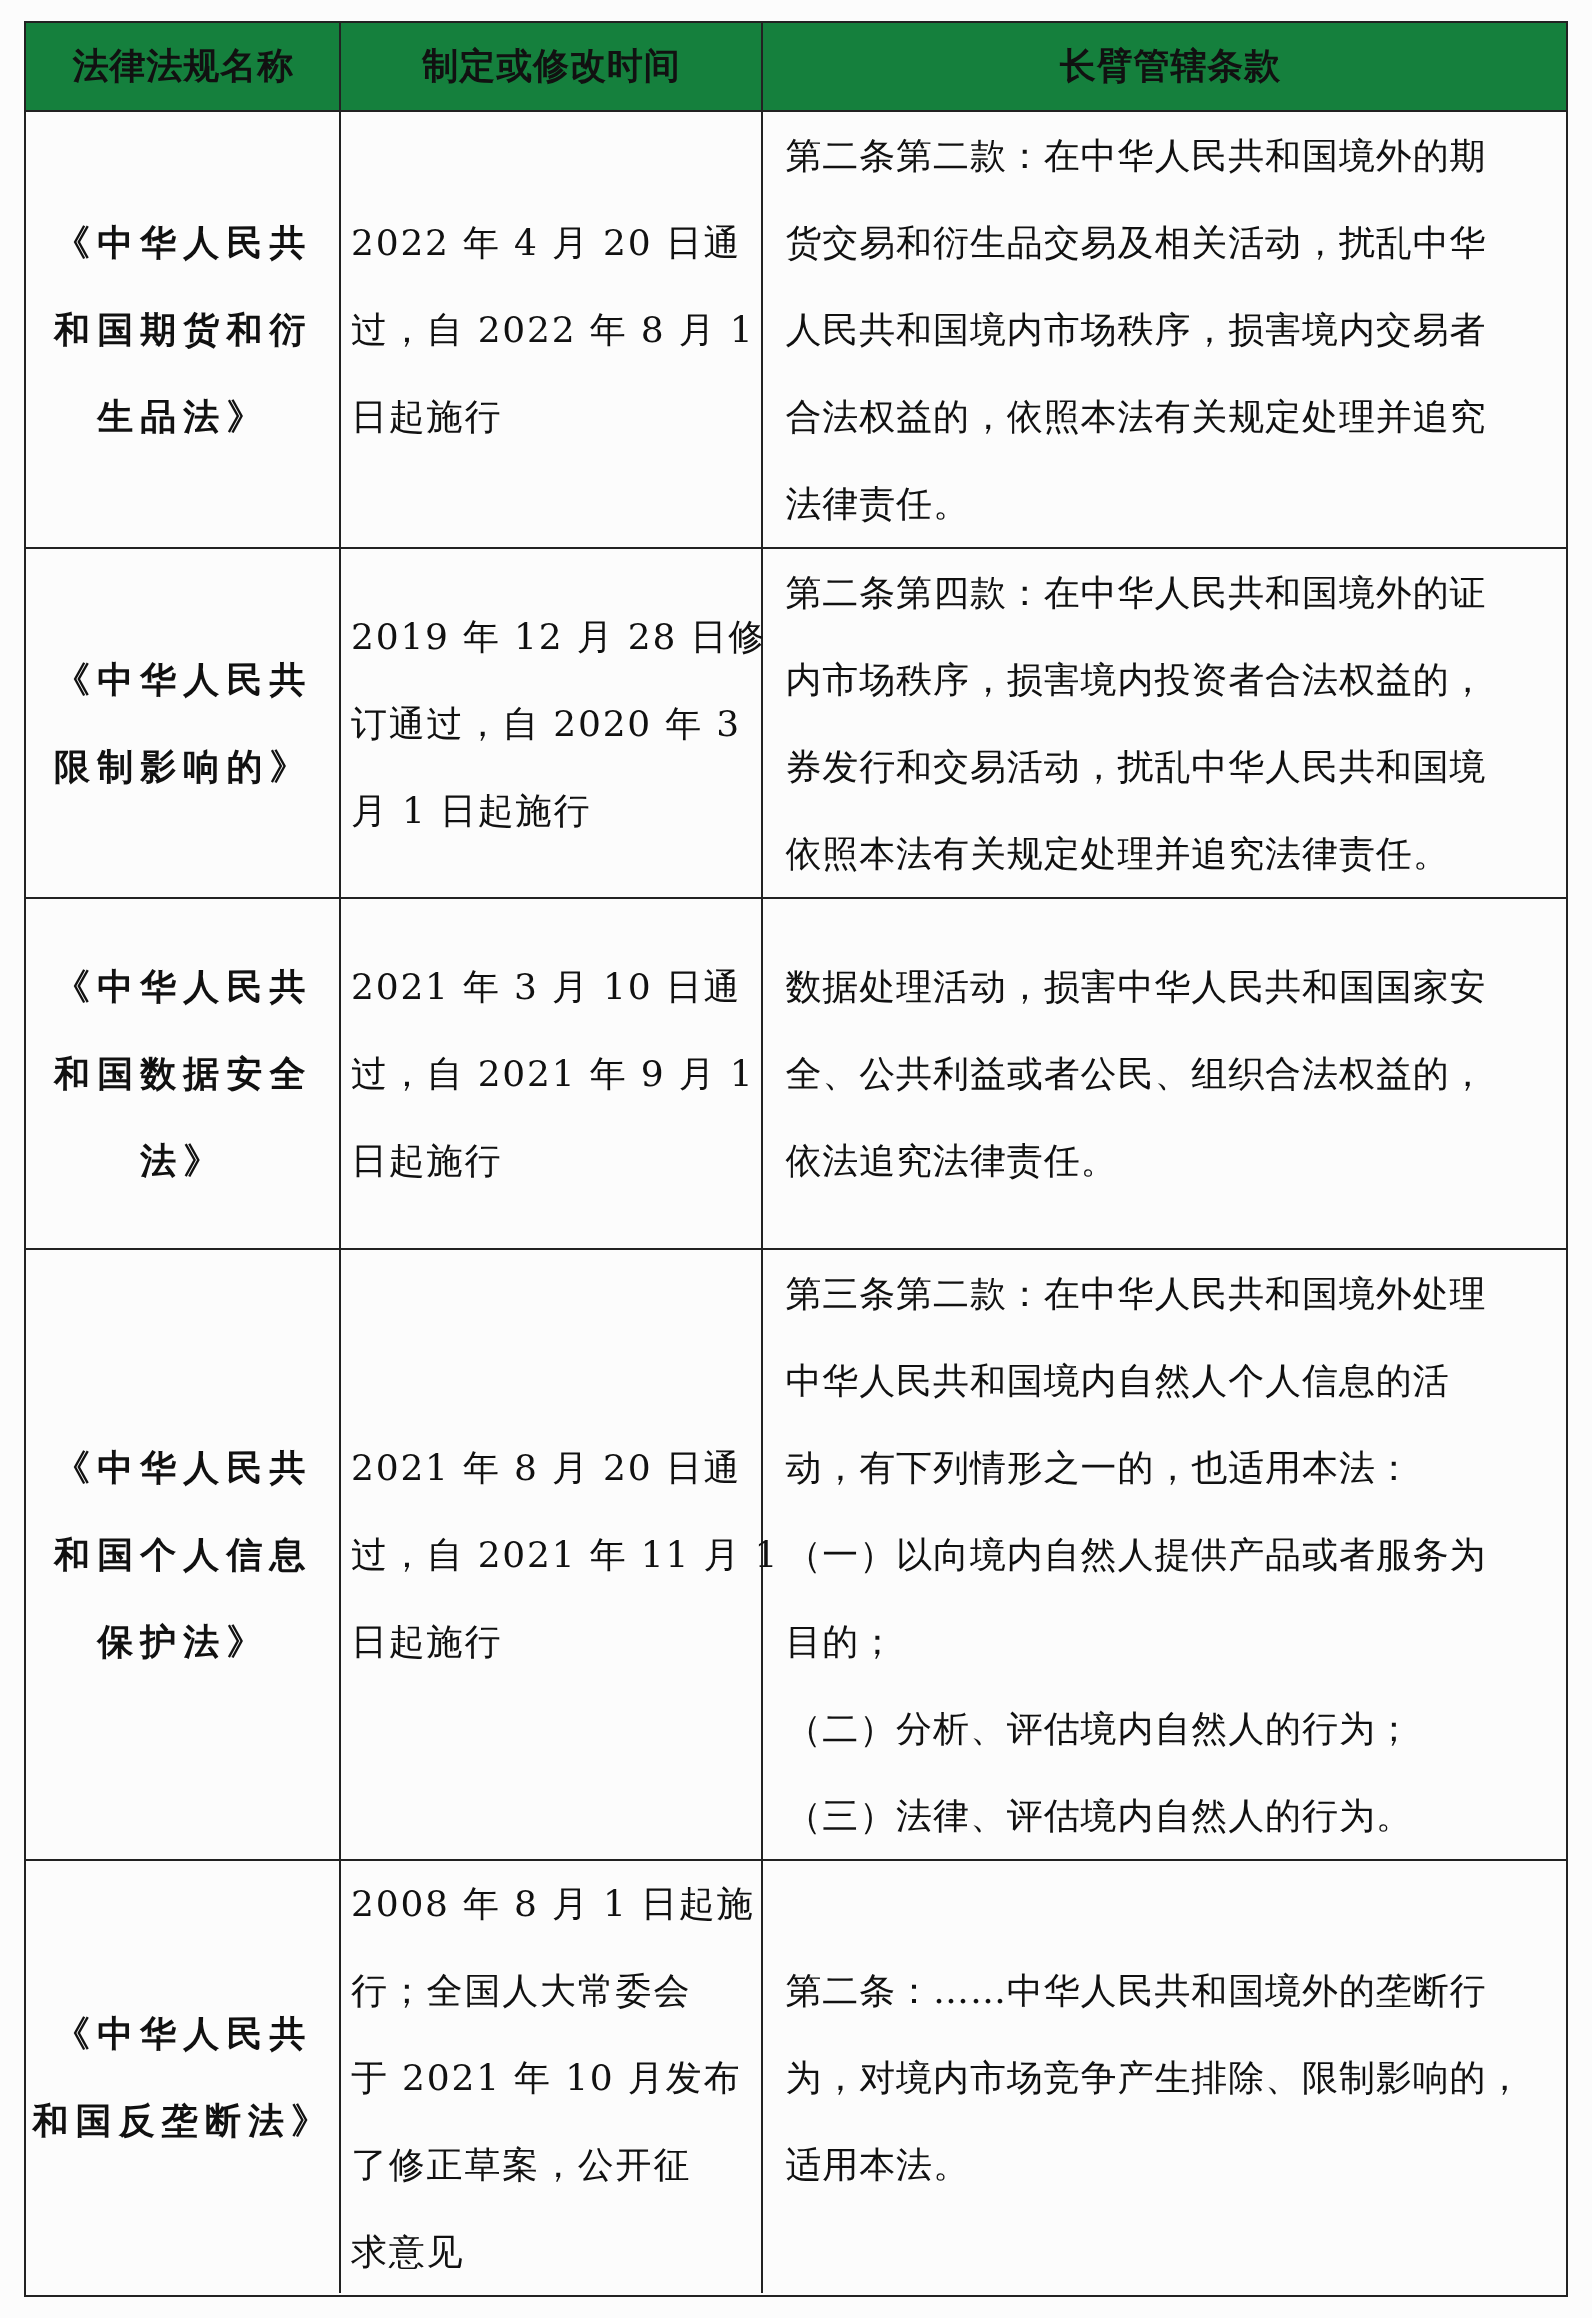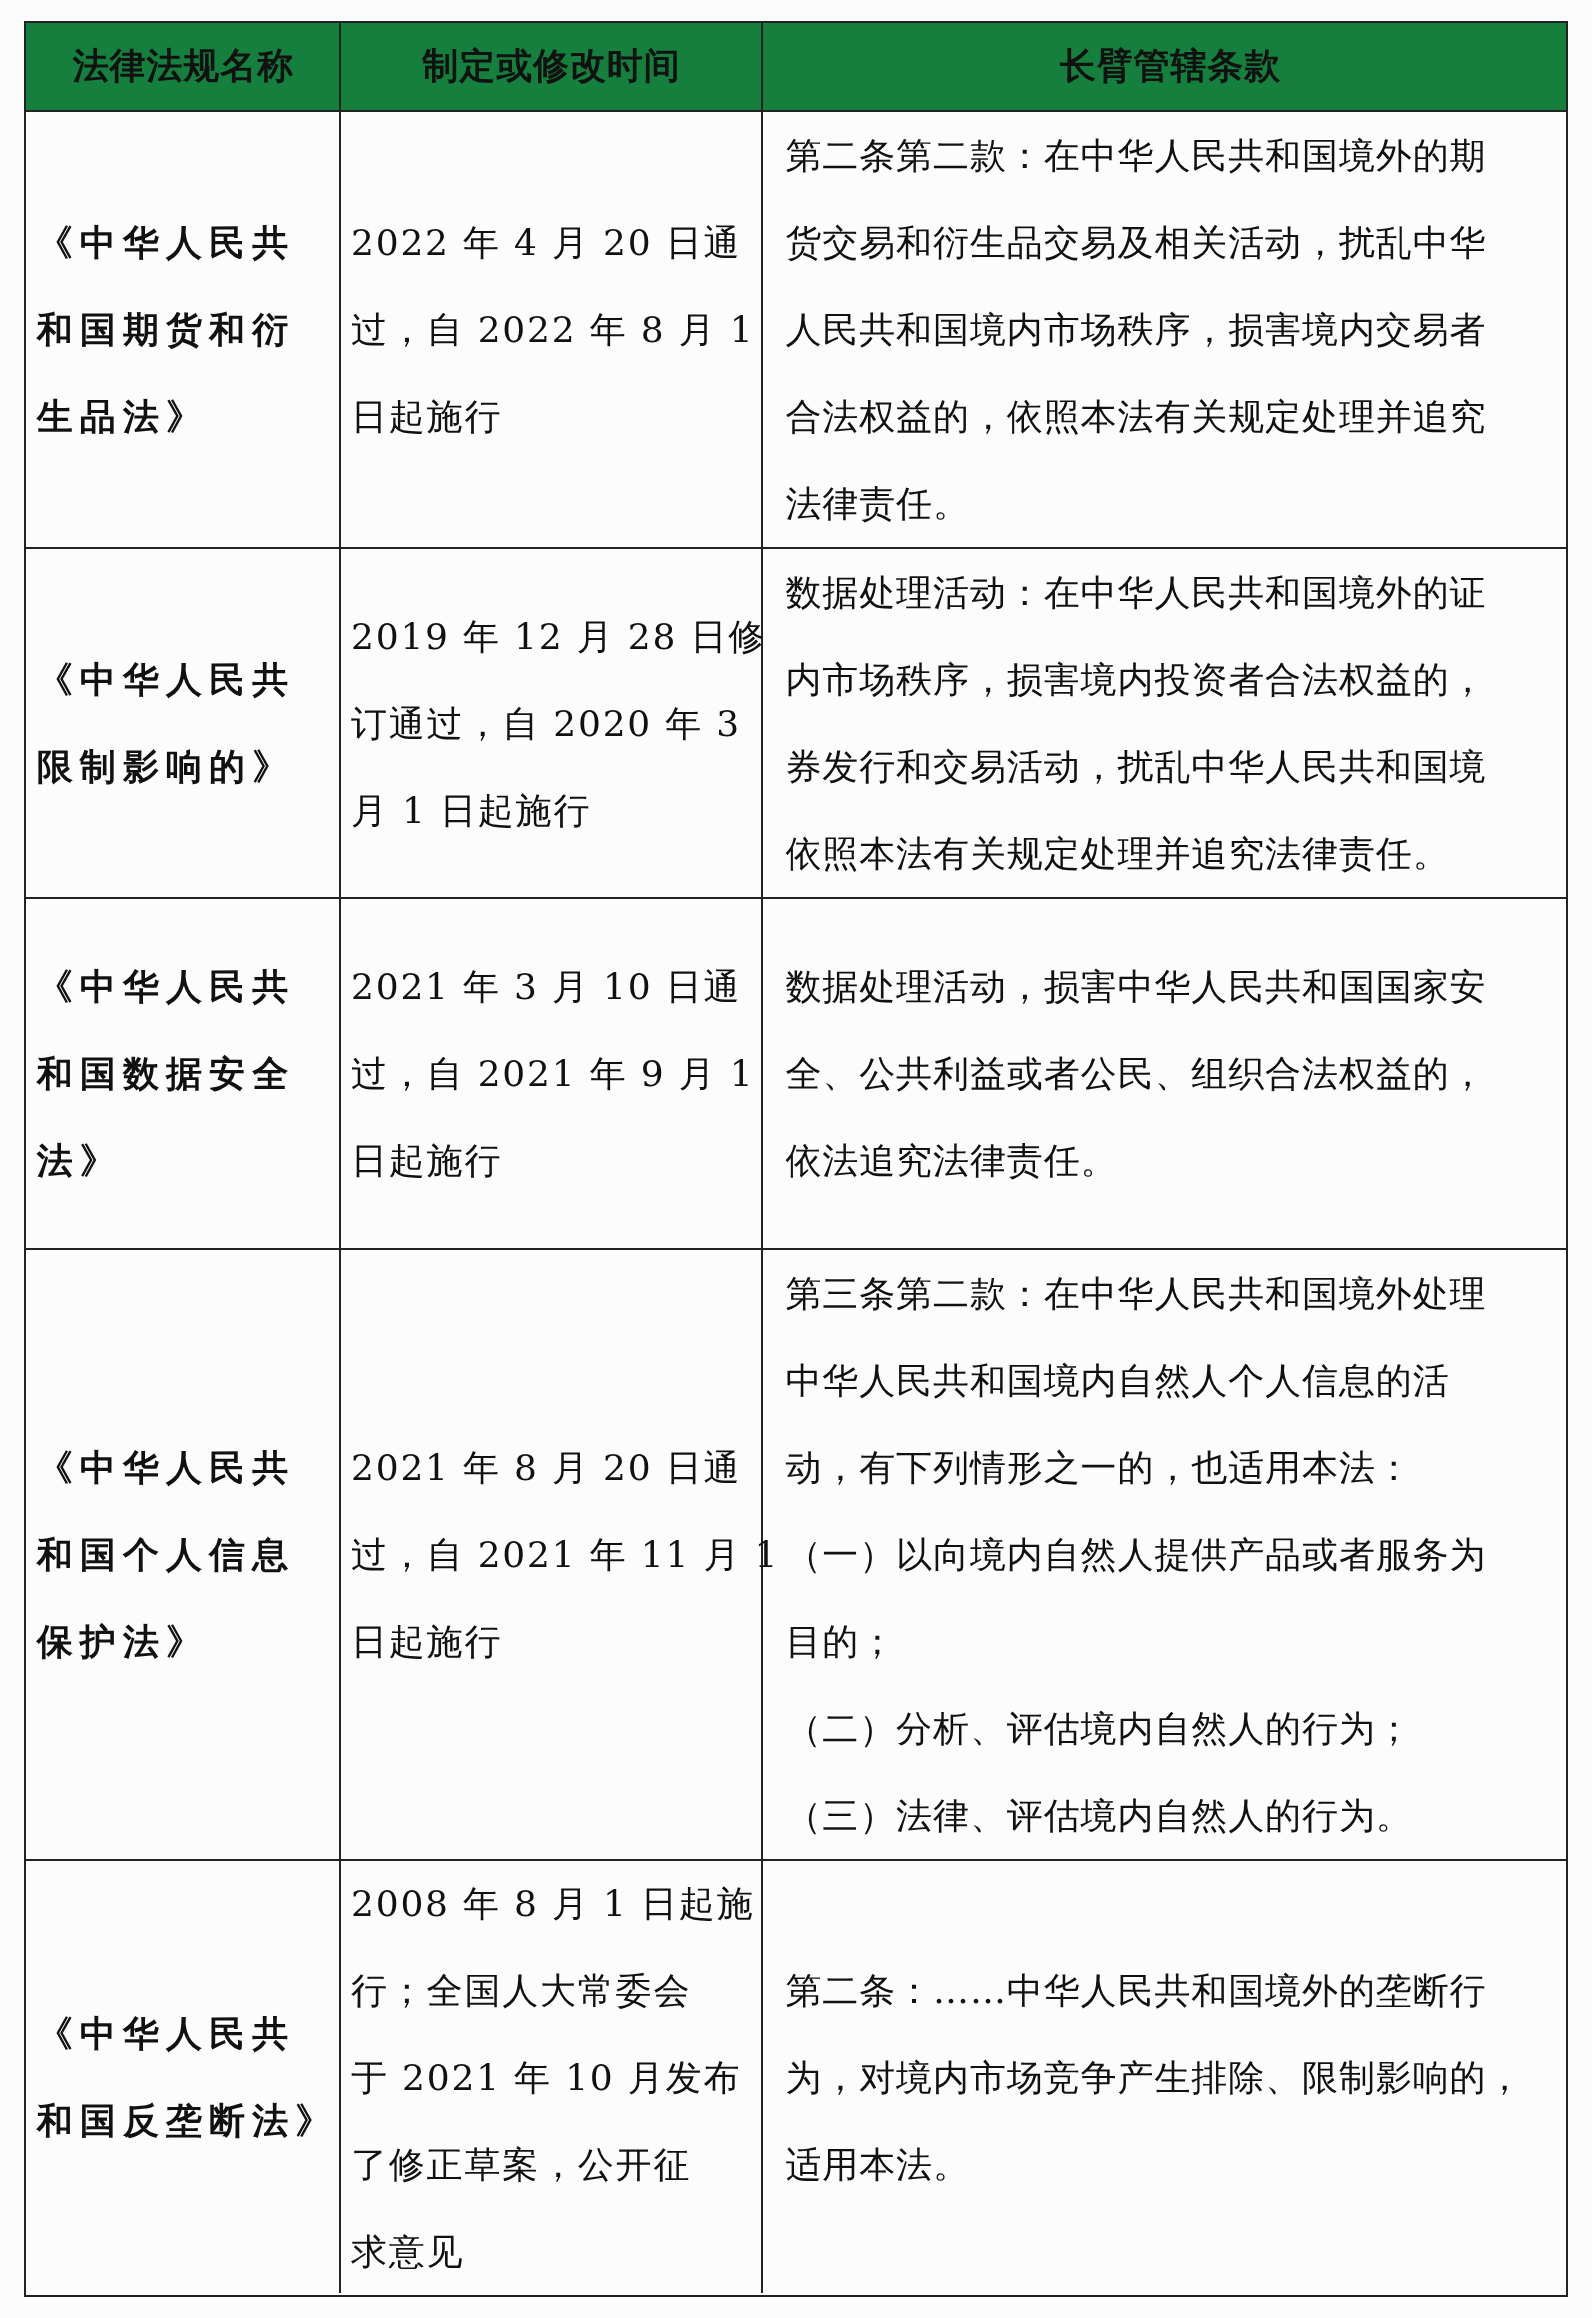--- a/index.html
+++ b/index.html
@@ -35,21 +35,21 @@
     .row.header { background: #15803d; }
     .cell {
       position: absolute;
       top: 0;
       height: 100%;
       box-sizing: border-box;
       display: flex;
       flex-direction: column;
       justify-content: center;
     }
-    .cell.c1 { left: 0; width: 315px; border-right: 2.7px solid #222; padding: 0 9px 0 10.7px; }
+    .cell.c1 { left: 0; width: 315px; border-right: 2.7px solid #222; padding: 0 9px 0 10.7px; align-items: center; }
     .cell.c2 { left: 315px; width: 422px; border-right: 2.7px solid #222; padding: 0 9px 0 10px; }
     .cell.c3 { left: 738px; width: 804px; padding: 0 12.5px 0 21.4px; }
     .header .cell {
       align-items: center;
       font-family: "DejaVu Sans", "Liberation Sans", sans-serif;
       font-weight: bold;
       font-size: 36px;
       letter-spacing: 0.9px;
     }
     .line {
@@ -108,21 +108,21 @@
     <div class="cell c1">
       <span class="line">《中华人民共</span>
       <span class="line">限制影响的》</span>
     </div>
     <div class="cell c2">
       <span class="line">2019 年 12 月 28 日修</span>
       <span class="line">订通过，自 2020 年 3</span>
       <span class="line">月 1 日起施行</span>
     </div>
     <div class="cell c3">
-      <span class="line">数据处理活动：在中华人民共和国境外的证</span>
+      <span class="line">第二条第四款：在中华人民共和国境外的证</span>
       <span class="line">内市场秩序，损害境内投资者合法权益的，</span>
       <span class="line">券发行和交易活动，扰乱中华人民共和国境</span>
       <span class="line">依照本法有关规定处理并追究法律责任。</span>
     </div>
   </div>
 
   <div class="row" style="top:876px; height:351px;">
     <div class="cell c1">
       <span class="line">《中华人民共</span>
       <span class="line">和国数据安全</span>

